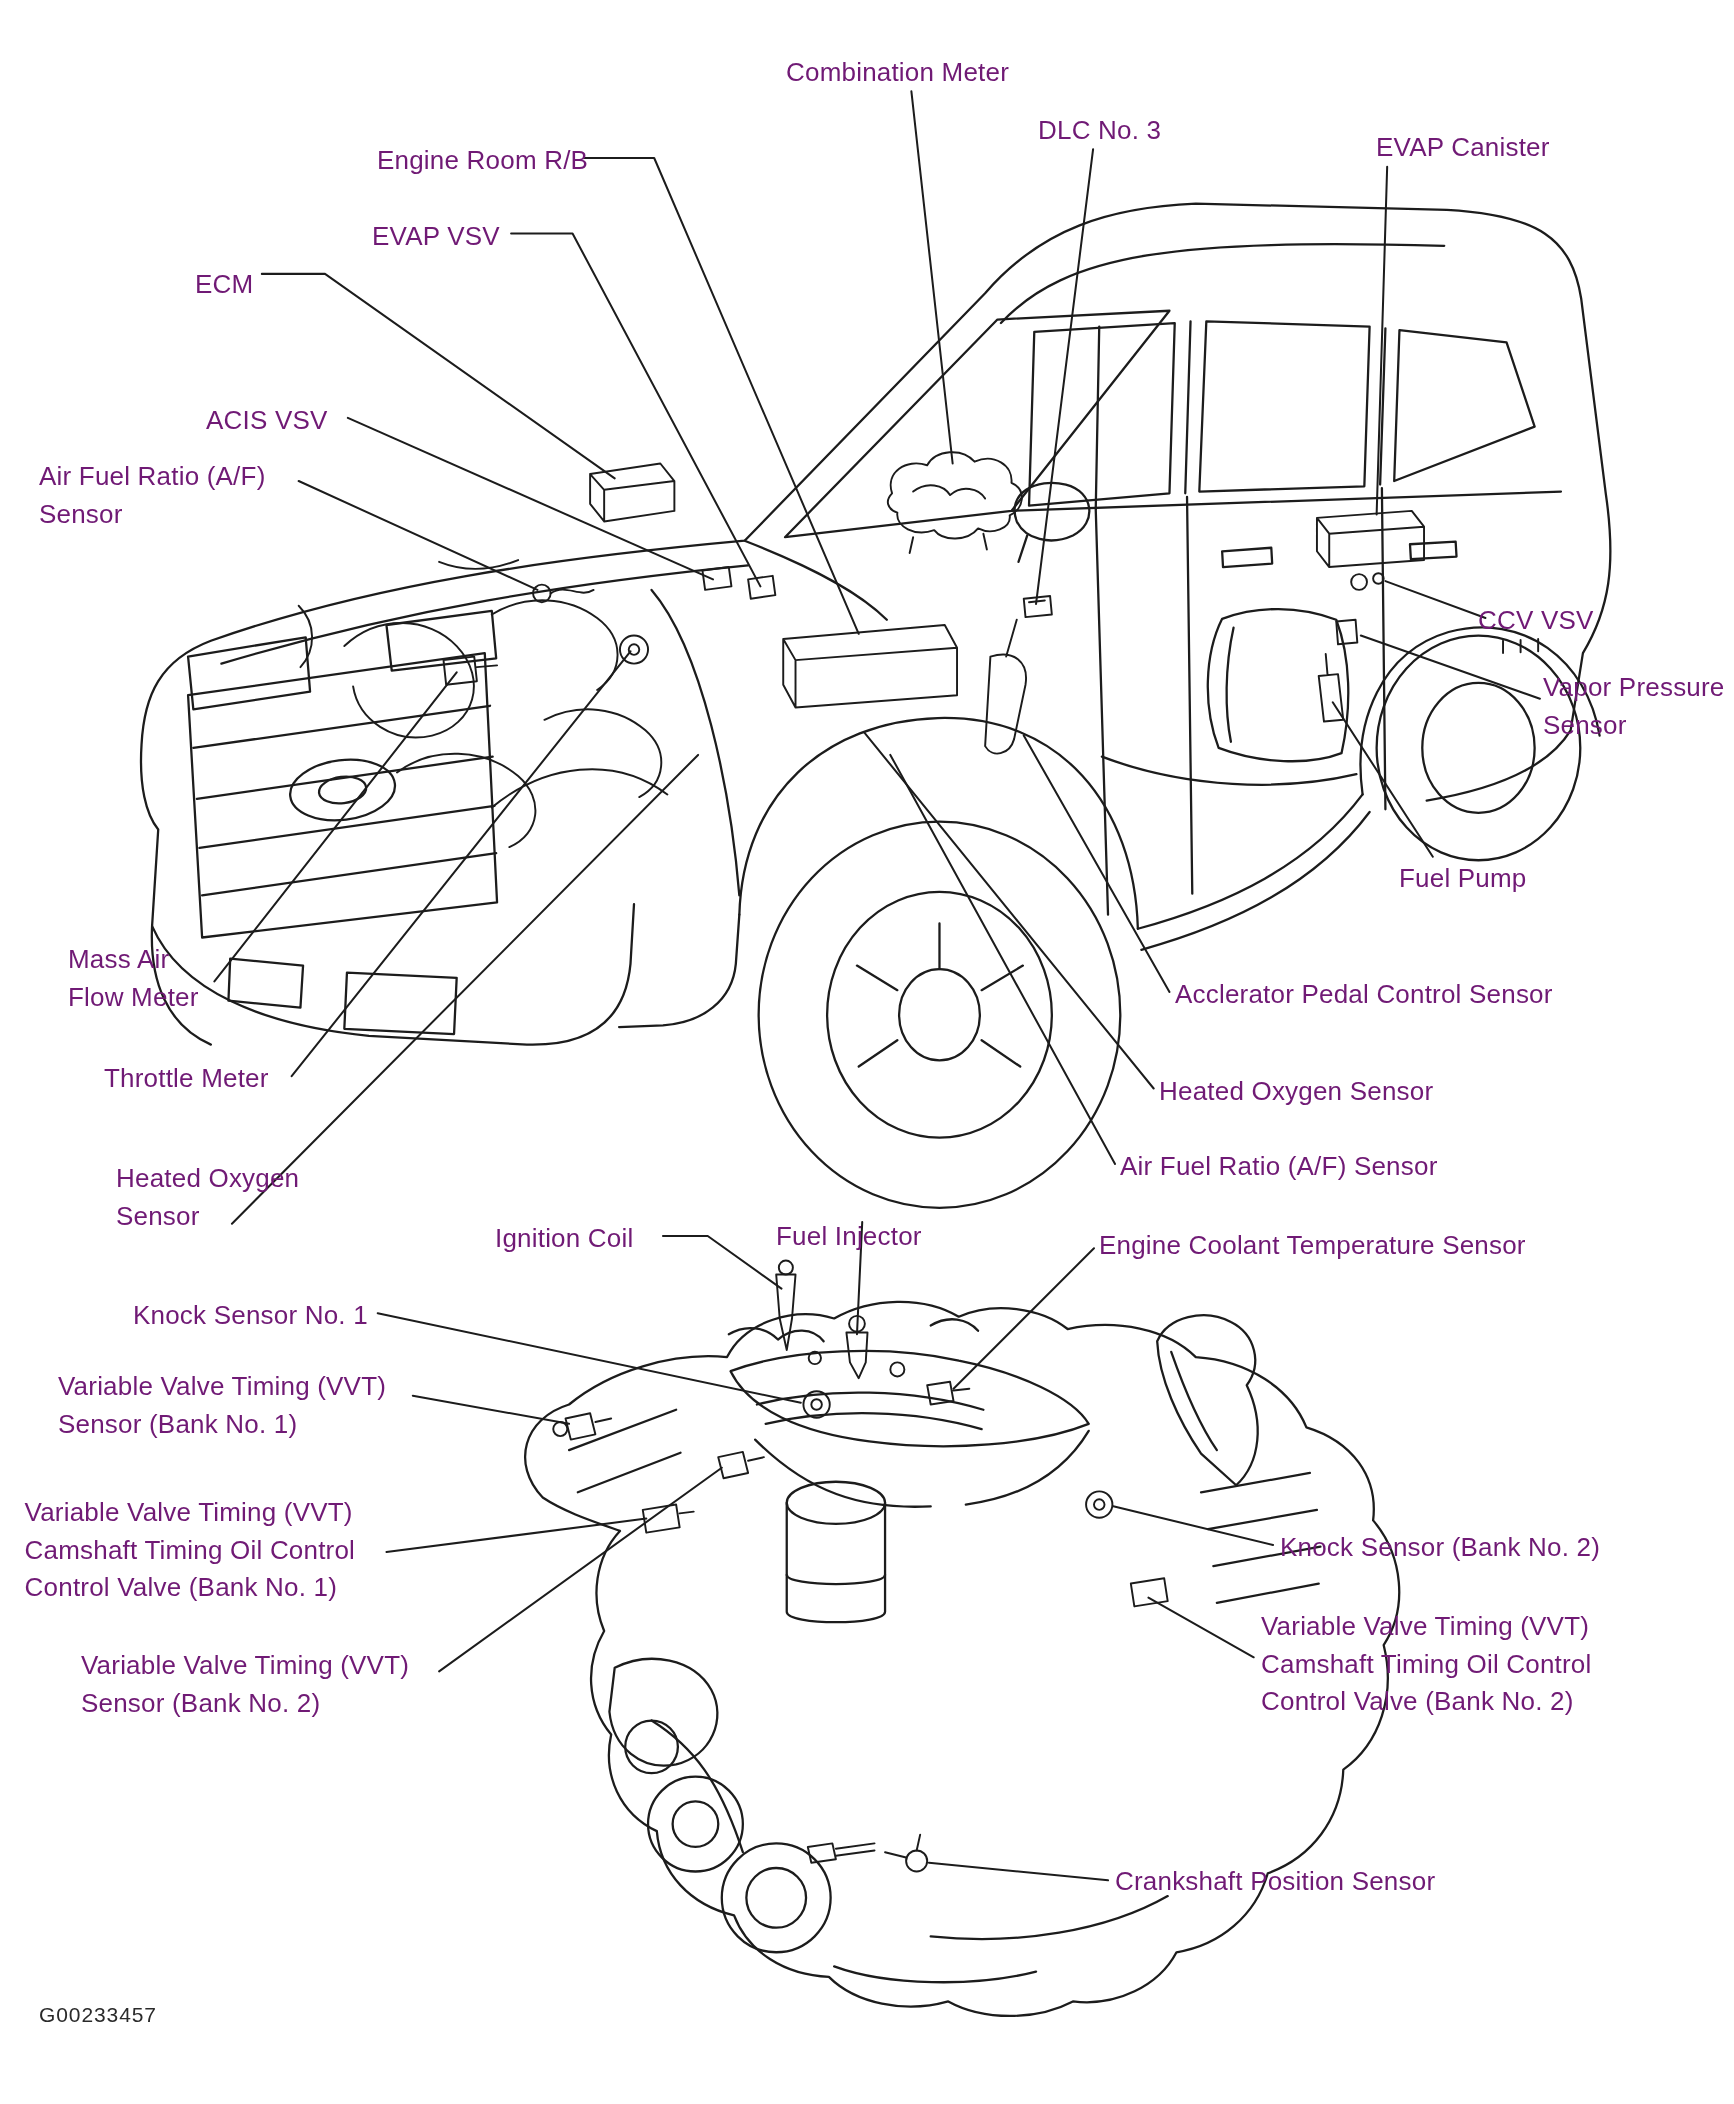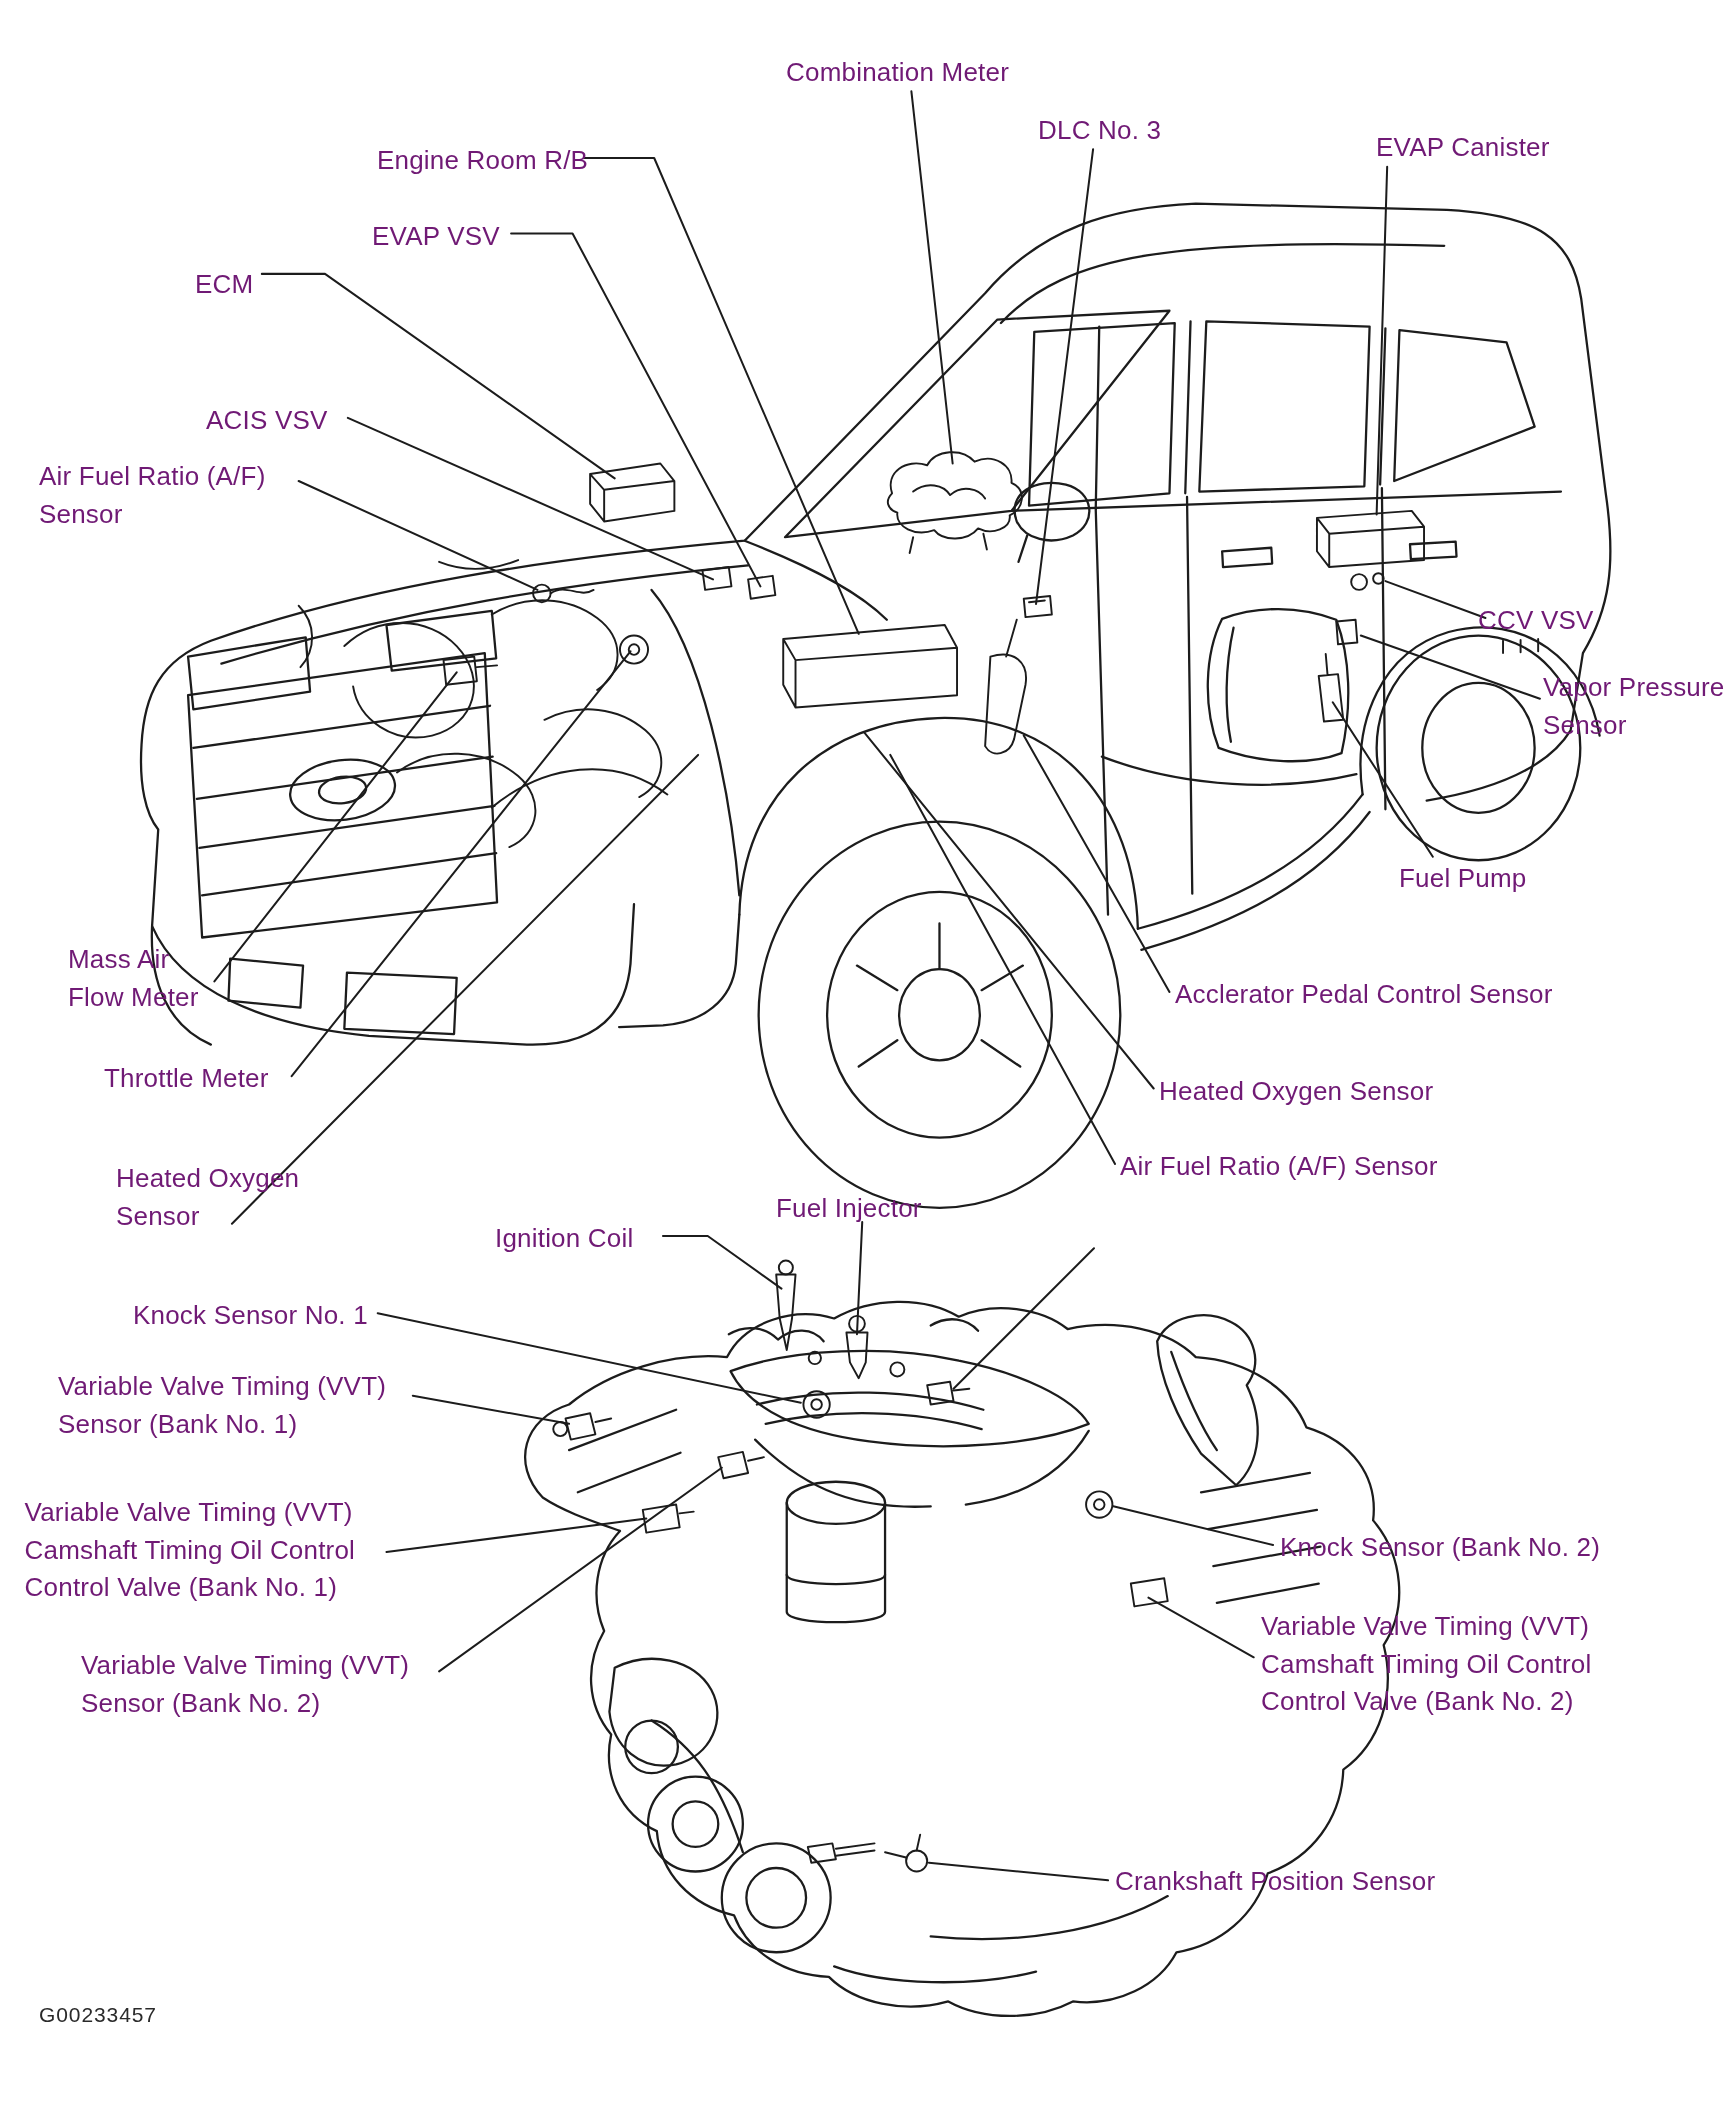--- a/index.html
+++ b/index.html
@@ -265,22 +265,23 @@
 Sensor</div>
   <div class="label" style="left:1399px;top:860px">Fuel Pump</div>
   <div class="label" style="left:68px;top:941px">Mass Air
 Flow Meter</div>
   <div class="label" style="left:104px;top:1060px">Throttle Meter</div>
   <div class="label" style="left:1175px;top:976px">Acclerator Pedal Control Sensor</div>
   <div class="label" style="left:1159px;top:1073px">Heated Oxygen Sensor</div>
   <div class="label" style="left:1120px;top:1148px">Air Fuel Ratio (A/F) Sensor</div>
   <div class="label" style="left:116px;top:1160px">Heated Oxygen
 Sensor</div>
-  <div class="label" style="left:776px;top:1190px">Fuel Injector</div>
+  <div class="label" style="left:776px;top:1218px">Fuel Injector</div>
   <div class="label" style="left:495px;top:1220px">Ignition Coil</div>
+  <div class="label" style="left:1099px;top:1227px">Engine Coolant Temperature Sensor</div>
   <div class="label" style="left:133px;top:1297px">Knock Sensor No. 1</div>
   <div class="label" style="left:58px;top:1368px">Variable Valve Timing (VVT)
 Sensor  (Bank No. 1)</div>
   <div class="label" style="left:24.6px;top:1494px">Variable Valve Timing (VVT)
 Camshaft Timing Oil Control
 Control Valve (Bank No. 1)</div>
   <div class="label" style="left:1280px;top:1529px">Knock Sensor (Bank No. 2)</div>
   <div class="label" style="left:1261px;top:1608px">Variable Valve Timing (VVT)
 Camshaft Timing Oil Control
 Control Valve (Bank No. 2)</div>

